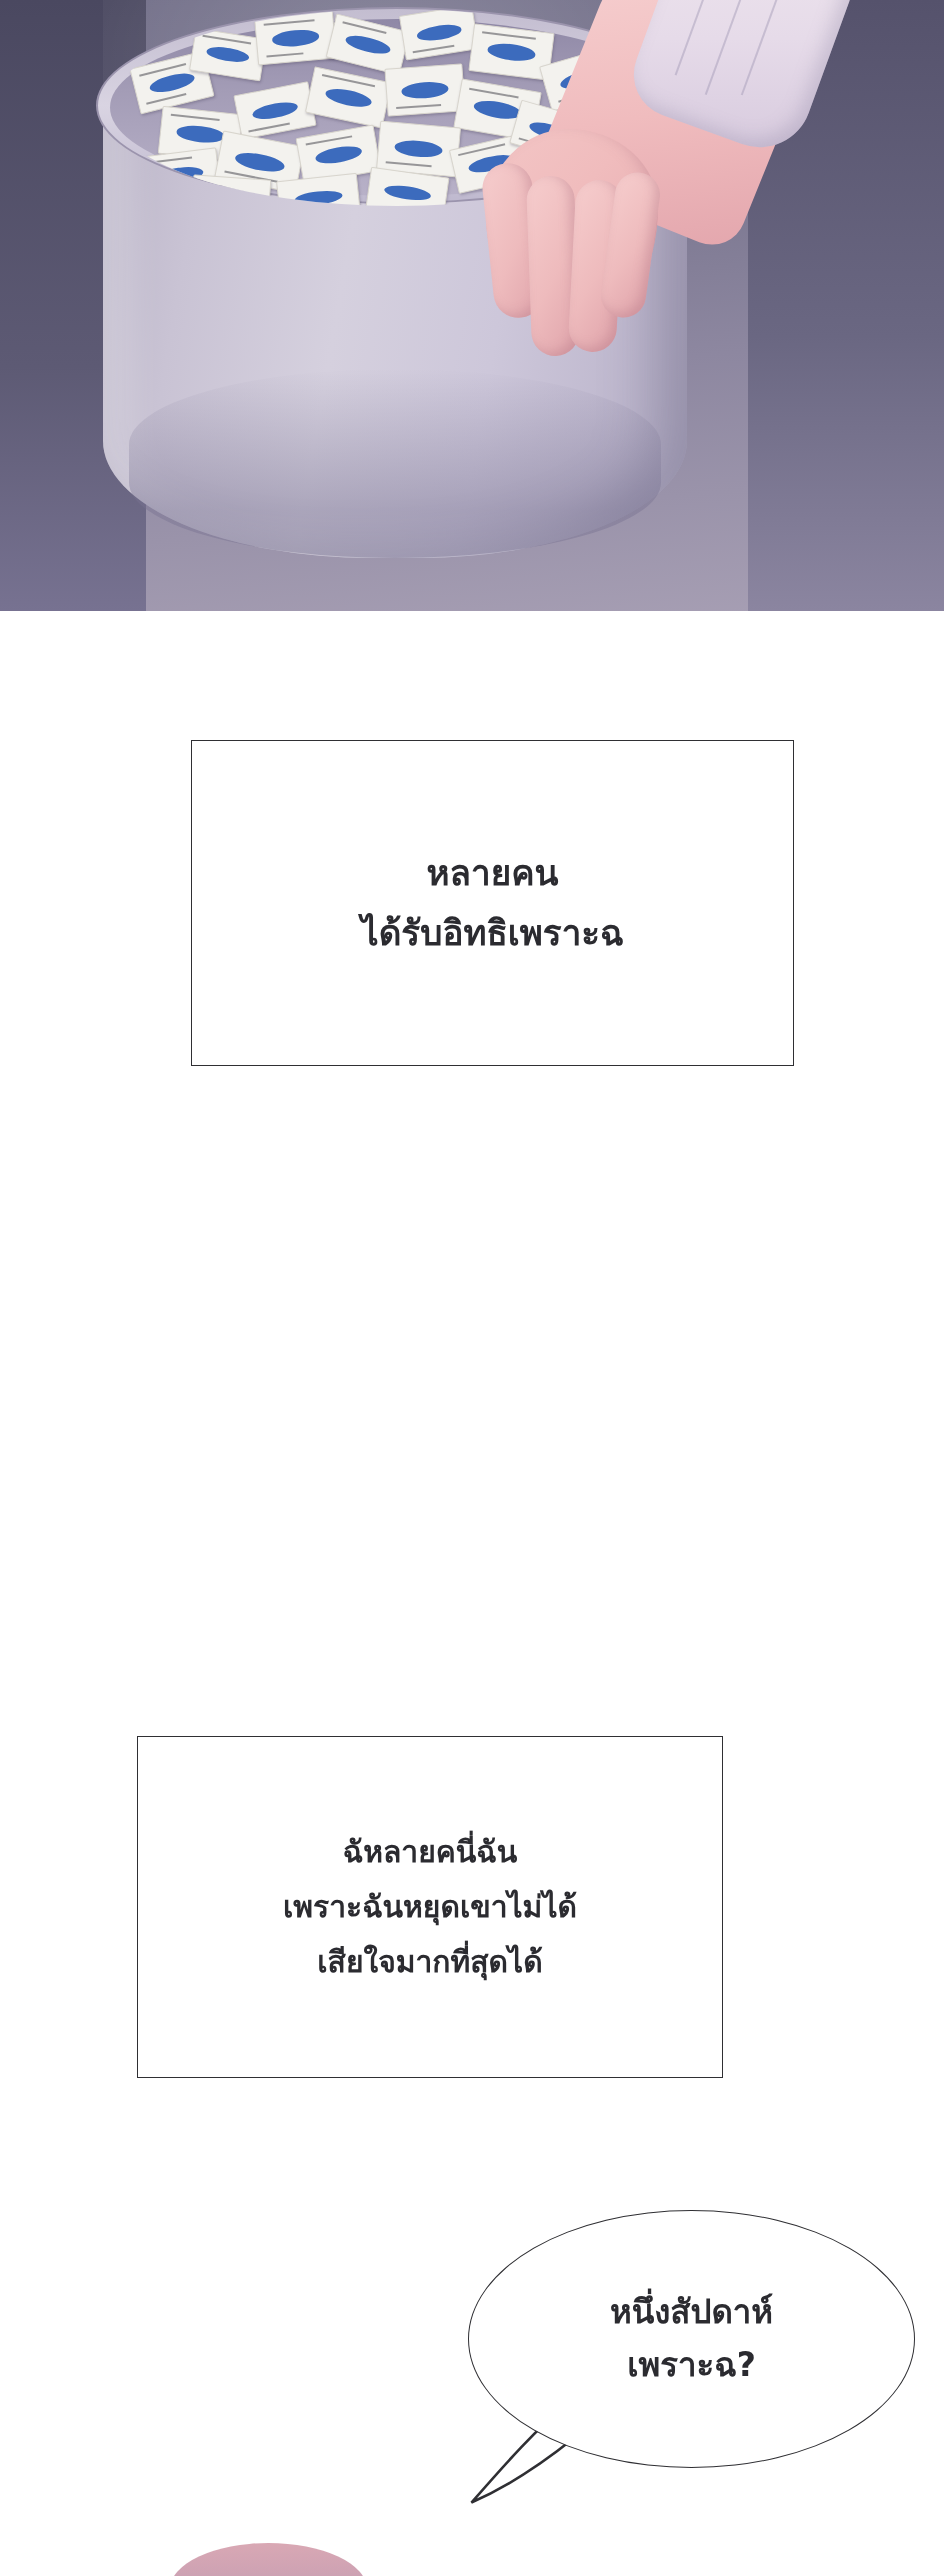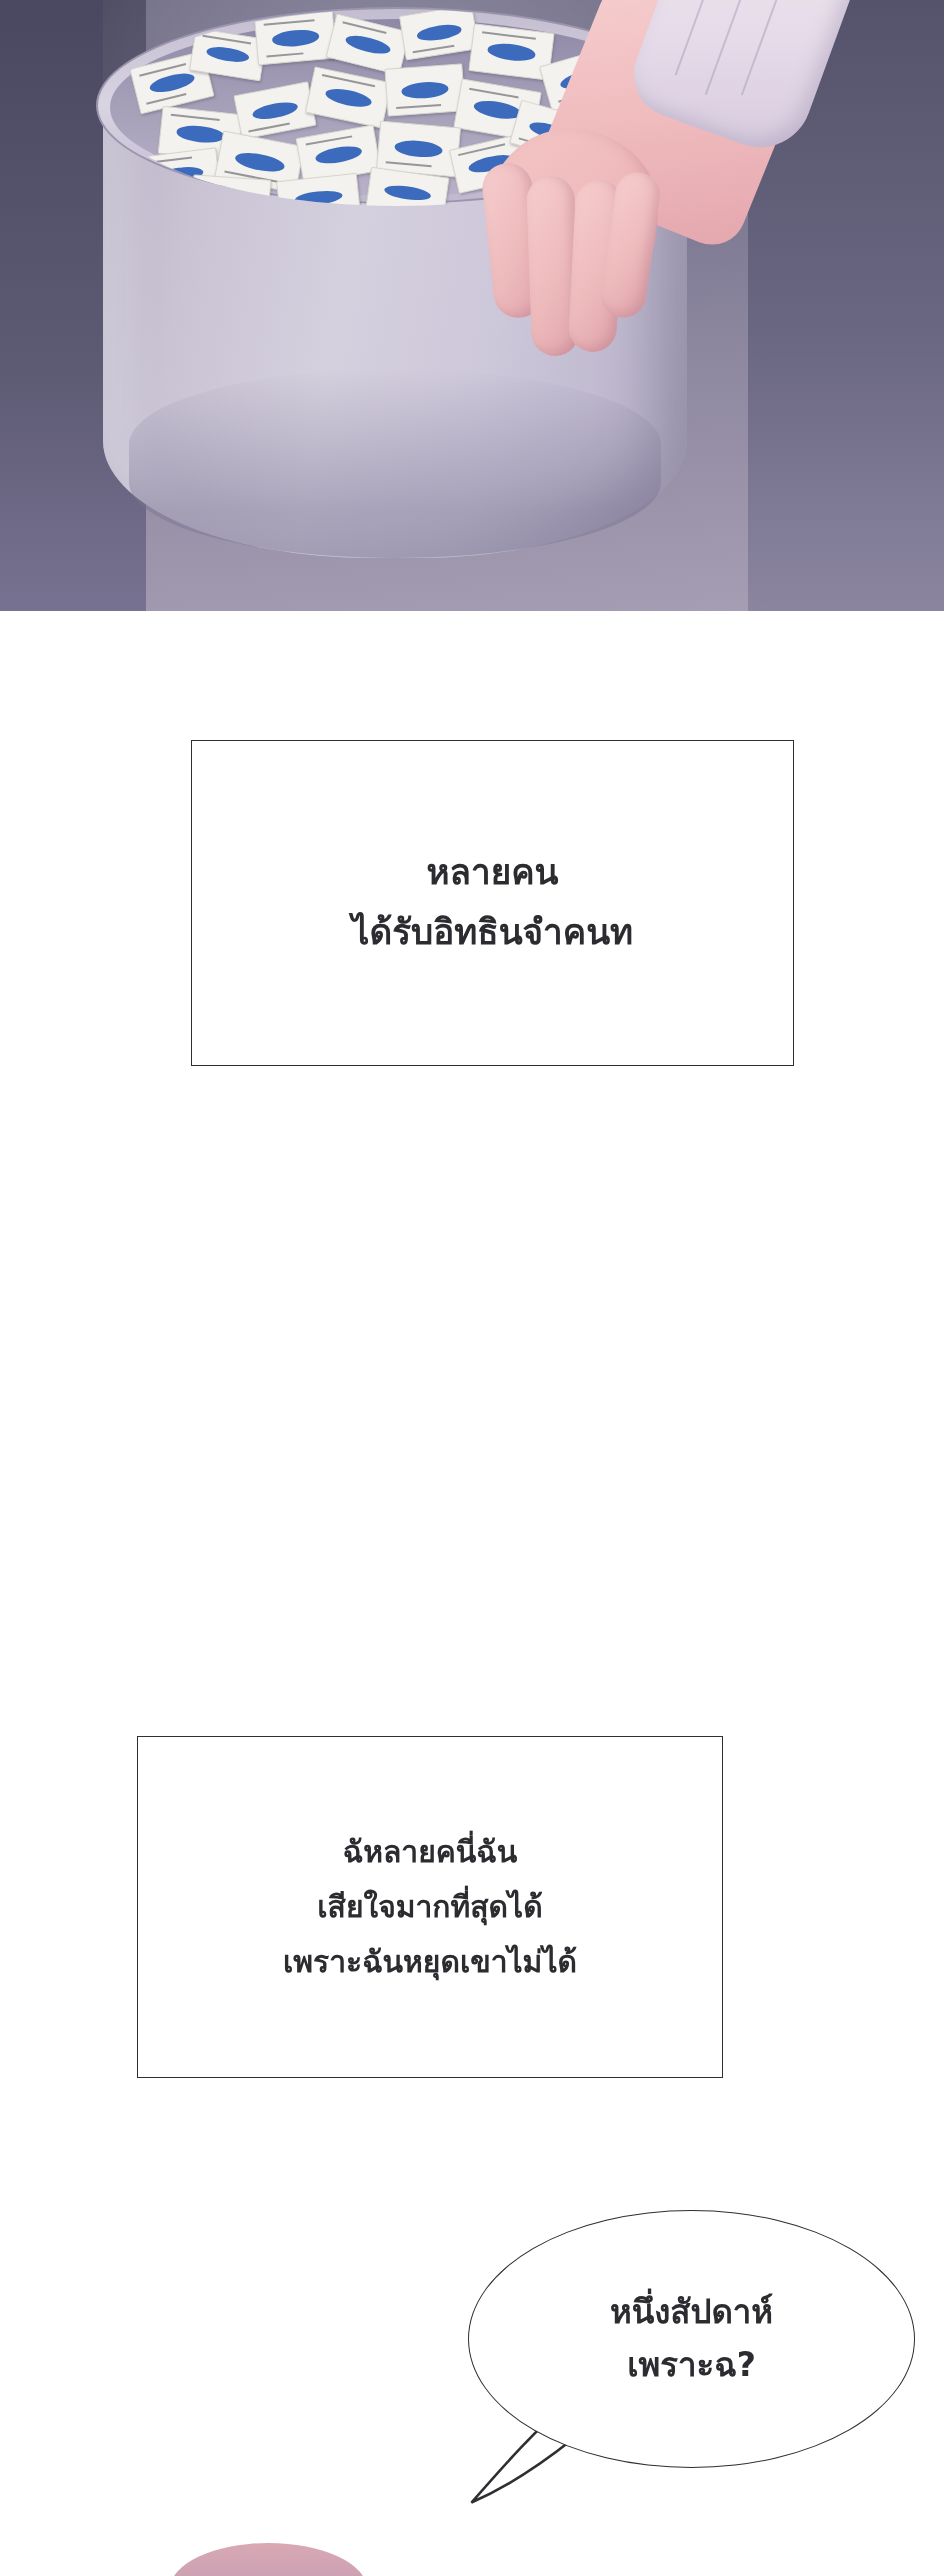--- a/index.html
+++ b/index.html
@@ -186,21 +186,21 @@
     position: absolute;
     box-sizing: border-box;
     border: 1.7px solid #2f2f33;
     background: #ffffff;
     display: flex;
     flex-direction: column;
     align-items: center;
     justify-content: center;
     text-align: center;
     color: #2b2b30;
-    font-family: Liberation Serif, serif;
+    font-family: Liberation Sans, sans-serif;
     line-height: 1.55;
   }
   #caption-1 {
     left: 191px;
     top: 740px;
     width: 603px;
     height: 326px;
     font-size: 35px;
     font-weight: 700;
   }
@@ -384,27 +384,27 @@
       <div class="finger f1"></div>
       <div class="finger f2"></div>
       <div class="finger f3"></div>
       <div class="finger f4"></div>
     </div>
   </div>
   <div class="panel-divider"></div>
 
   <div class="caption-box" id="caption-1">
     <div class="line">หลายคน</div>
-    <div class="line">ได้รับอิทธินจำคนท</div>
+    <div class="line">ได้รับอิทธิเพราะฉ</div>
   </div>
 
   <div class="caption-box" id="caption-2">
     <div class="line">ฉัหลายคนี่ฉัน</div>
+    <div class="line">เพราะฉันหยุดเขาไม่ได้</div>
     <div class="line">เสียใจมากที่สุดได้</div>
-    <div class="line">เพราะฉันหยุดเขาไม่ได้</div>
   </div>
 
   <div class="bubble-wrap">
     <svg class="bubble-tail" viewBox="0 0 130 130">
       <path d="M118 8 C 80 40, 46 78, 4 126 C 54 104, 92 76, 122 52 Z" fill="#ffffff" stroke="#2f2f33" stroke-width="3"></path>
     </svg>
     <div class="bubble">
       <div>หนึ่งสัปดาห์</div>
       <div>เพราะฉ?</div>
     </div>

